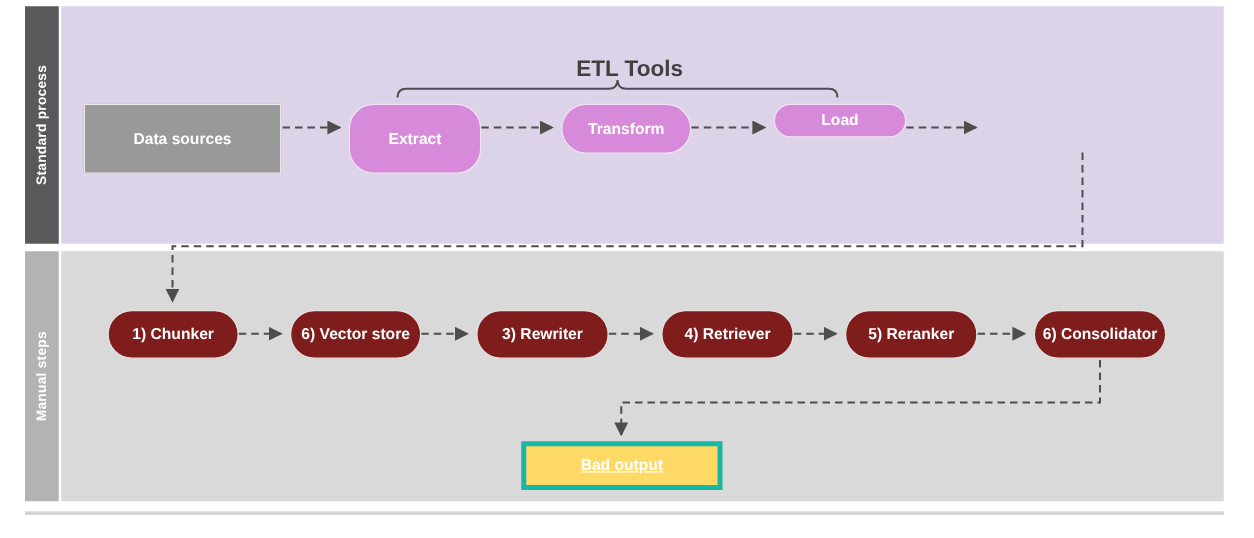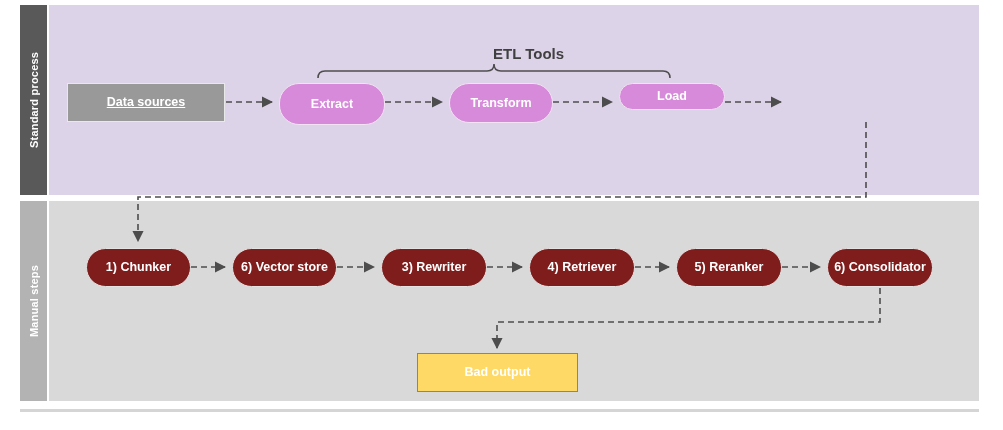--- a/index.html
+++ b/index.html
@@ -64,21 +64,22 @@
     border: 1px solid #f2e2f3;
     border-radius: 20px;
   }
   .pill-gray {
     background: #7f1d1d;
     border: 1px solid #e3e3e3;
     border-radius: 20px;
   }
   .rect-yellow {
     background: #ffd966;
-    border: 1px solid #14b8a6;
+    border: 4px solid #14b8a6;
+    text-decoration: underline;
   }
 
   
   #wires {
     position: absolute;
     left: 0; top: 0;
     width: 1003px; height: 430px;
     pointer-events: none;
   }
   .dash {
@@ -89,23 +90,22 @@
   }
   .brace {
     fill: none;
     stroke: #4d4d4d;
     stroke-width: 1.6;
   }
   .brace-label {
     position: absolute;
     color: #404040;
     font-weight: bold;
-    font-size: 15px;
+    font-size: 18px;
     white-space: nowrap;
-    margin-left: 32px;
   }
 </style>
 </head>
 <body>
 
 <div id="canvas">
 
   <div id="lane-top-body" class="lane-body"></div>
   <div id="lane-top-label" class="lane-label">Standard process</div>
 
@@ -134,23 +134,23 @@
     <path class="dash" d="M 635 267 L 669 267" marker-end="url(#arrow)"></path>
     <path class="dash" d="M 782 267 L 820 267" marker-end="url(#arrow)"></path>
 
     <path class="dash" d="M 880 288 L 880 322 L 497 322 L 497 348" marker-end="url(#arrow)"></path>
 
     <path class="brace" d="M 318 78 Q 318 71 325 71 L 487 71 Q 494 71 494 64 Q 494 71 501 71 L 663 71 Q 670 71 670 78"></path>
   </svg>
 
   <div class="brace-label" style="left:461px; top:45px;">ETL Tools</div>
 
-  <div class="node rect-gray" style="left:67px; top:83px; width:158px; height:39px;text-decoration:underline;">Data sources</div>
+  <div class="node rect-gray" style="left:67px; top:83px; width:158px; height:56px;">Data sources</div>
 
-  <div class="node pill-pink" style="left:279px; top:83px; width:106px; height:42px;">Extract</div>
+  <div class="node pill-pink" style="left:279px; top:83px; width:106px; height:56px;">Extract</div>
 
   <div class="node pill-pink" style="left:449px; top:83px; width:104px; height:40px;text-align:center;">Transform</div>
 
   <div class="node pill-pink" style="left:619px; top:83px; width:106px; height:27px;">Load</div>
 
 
   <div class="node pill-gray" style="left:86px; top:248px; width:105px; height:39px;">1) Chunker</div>
 
   <div class="node pill-gray" style="left:232px; top:248px; width:105px; height:39px;">6) Vector store</div>
 

